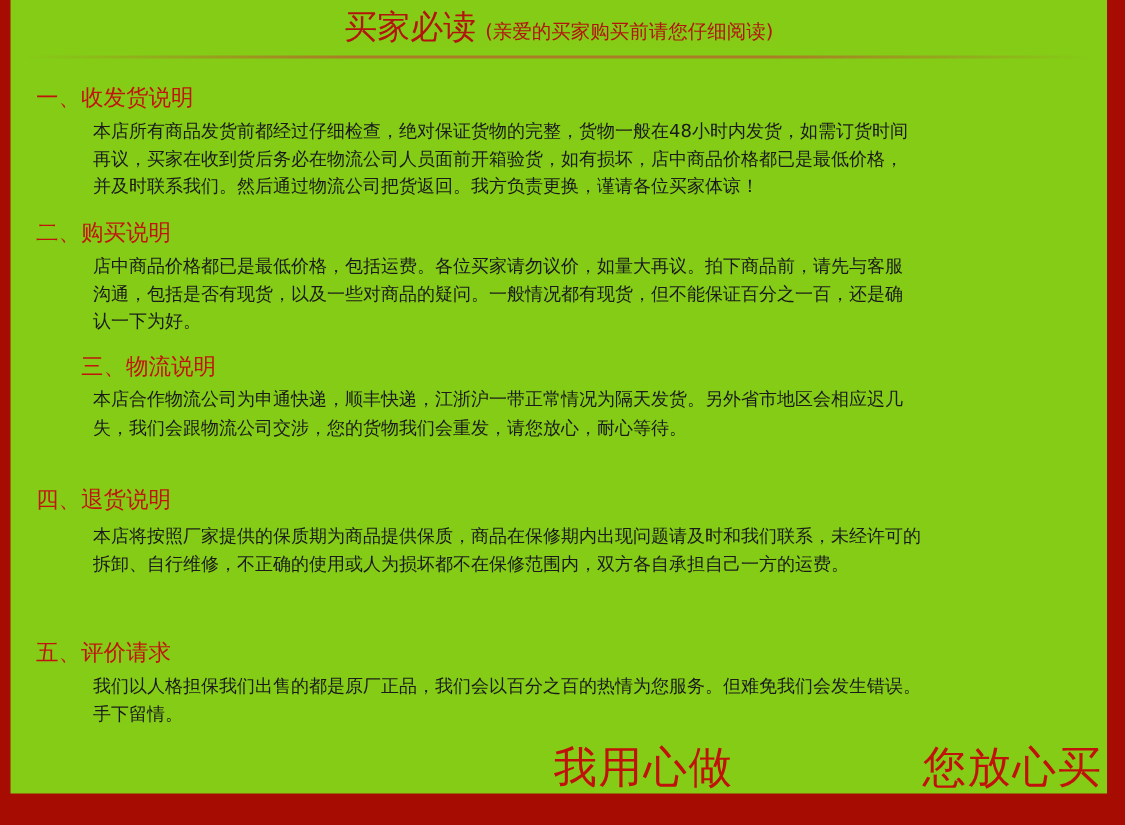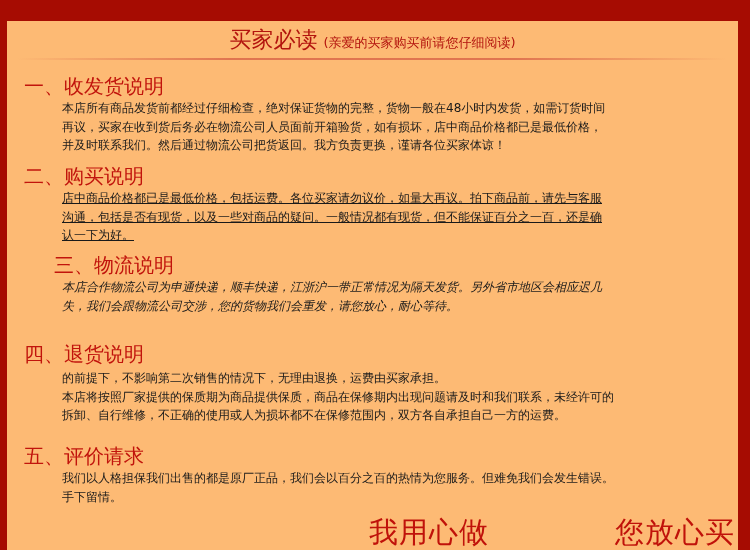--- a/index.html
+++ b/index.html
@@ -1,22 +1,22 @@
 <!DOCTYPE html>
 <html><head>
 <meta charset="utf-8">
 <style>
   * { margin: 0; padding: 0; box-sizing: border-box; }
   html, body { width: 750px; height: 550px; overflow: hidden; background: #a60c02; }
   body { font-family: "DejaVu Sans", "Liberation Sans", sans-serif; }
   .frame {
     position: absolute;
-    left: 7px; top: 21px;
+    left: 7px; top: 0;
     width: 731px; height: 529px;
-    background: #fdba74;
+    background: #84cc16;
   }
   .title-row {
     position: absolute;
     left: 0; top: 0; width: 731px; height: 37px;
     text-align: center;
     white-space: nowrap;
   }
   .title-main {
     font-size: 22px;
     color: #b3140e;
@@ -31,21 +31,21 @@
   }
   .divider {
     position: absolute;
     left: 10px; top: 37px; width: 710px; height: 2px;
     background: linear-gradient(to right, rgba(200,60,50,0) 0%, rgba(200,60,50,0.55) 30%, rgba(200,60,50,0.55) 70%, rgba(200,60,50,0) 100%);
   }
   .section { position: absolute; left: 0; width: 731px; }
   .sec-head {
     position: absolute;
     left: 17px;
-    font-size: 20px;
+    font-size: 15px;
     color: #c1140c;
     white-space: nowrap;
     line-height: 22px;
   }
   .sec-body {
     position: absolute;
     left: 55px;
     width: 660px;
     font-size: 12px;
     color: #1a1a1a;
@@ -76,39 +76,38 @@
     <div class="sec-head" style="top:0;">一、收发货说明</div>
     <div class="sec-body" style="top:24px;">
       <p>本店所有商品发货前都经过仔细检查，绝对保证货物的完整，货物一般在48小时内发货，如需订货时间</p>
       <p>再议，买家在收到货后务必在物流公司人员面前开箱验货，如有损坏，店中商品价格都已是最低价格，</p>
       <p>并及时联系我们。然后通过物流公司把货返回。我方负责更换，谨请各位买家体谅！</p>
     </div>
   </div>
 
   <div class="section" style="top:144px;">
     <div class="sec-head" style="top:0;">二、购买说明</div>
-    <div class="sec-body" style="top:24px;text-decoration:underline;">
+    <div class="sec-body" style="top:24px;">
       <p>店中商品价格都已是最低价格，包括运费。各位买家请勿议价，如量大再议。拍下商品前，请先与客服</p>
       <p>沟通，包括是否有现货，以及一些对商品的疑问。一般情况都有现货，但不能保证百分之一百，还是确</p>
       <p>认一下为好。</p>
     </div>
   </div>
 
   <div class="section" style="top:233px;">
     <div class="sec-head" style="top:0;margin-left:30px;">三、物流说明</div>
-    <div class="sec-body" style="top:24px;font-style:italic;">
+    <div class="sec-body" style="top:24px;">
       <p>本店合作物流公司为申通快递，顺丰快递，江浙沪一带正常情况为隔天发货。另外省市地区会相应迟几</p>
       <p>失，我们会跟物流公司交涉，您的货物我们会重发，请您放心，耐心等待。</p>
     </div>
   </div>
 
   <div class="section" style="top:322px;">
     <div class="sec-head" style="top:0;">四、退货说明</div>
     <div class="sec-body" style="top:26px;">
-      <p>的前提下，不影响第二次销售的情况下，无理由退换，运费由买家承担。</p>
       <p>本店将按照厂家提供的保质期为商品提供保质，商品在保修期内出现问题请及时和我们联系，未经许可的</p>
       <p>拆卸、自行维修，不正确的使用或人为损坏都不在保修范围内，双方各自承担自己一方的运费。</p>
     </div>
   </div>
 
   <div class="section" style="top:424px;">
     <div class="sec-head" style="top:0;">五、评价请求</div>
     <div class="sec-body" style="top:24px;">
       <p>我们以人格担保我们出售的都是原厂正品，我们会以百分之百的热情为您服务。但难免我们会发生错误。</p>
       <p>手下留情。</p>

